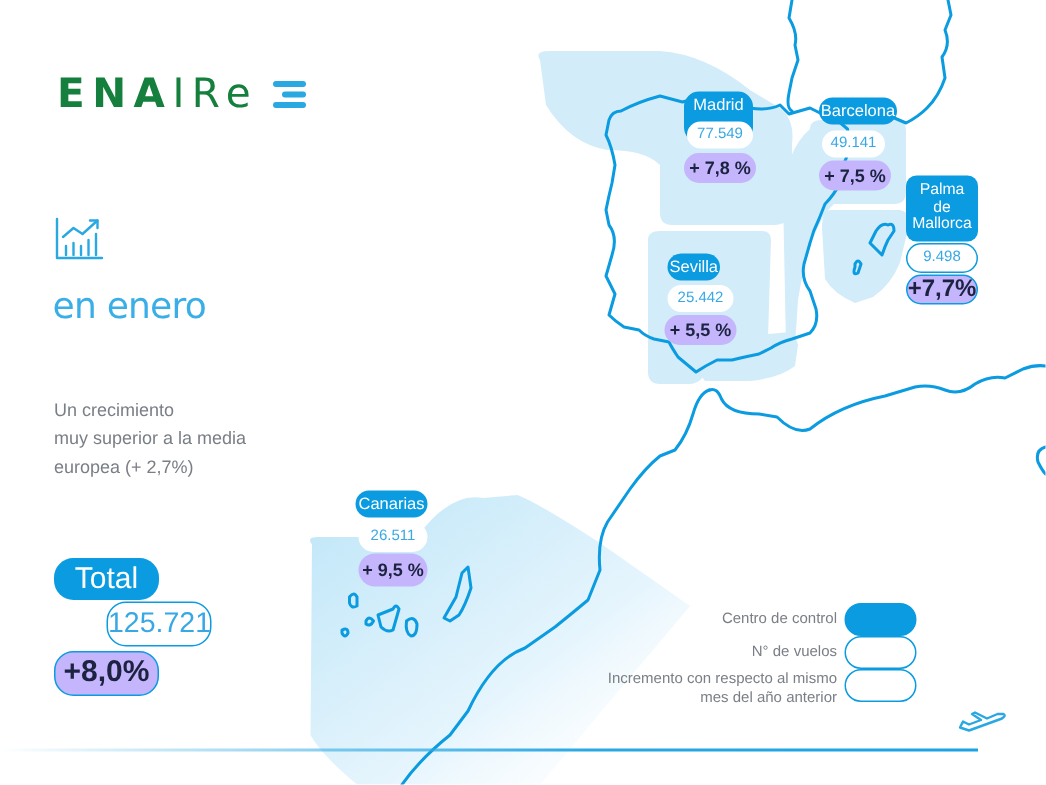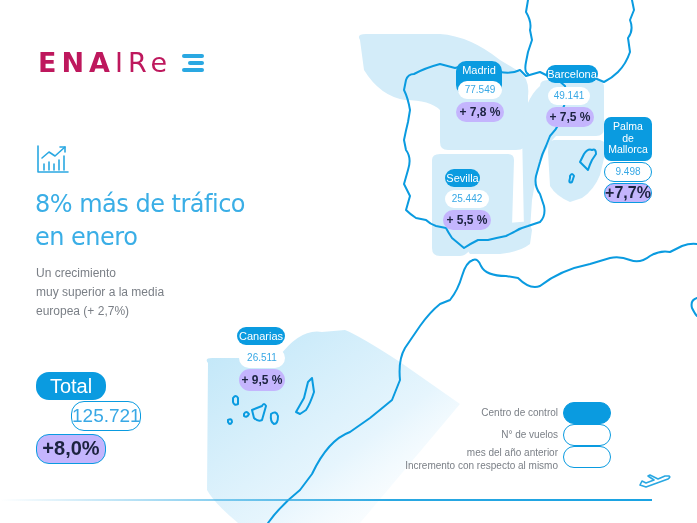--- a/index.html
+++ b/index.html
@@ -2,21 +2,21 @@
 <html><head>
 <meta charset="utf-8">
 <style>
   * { box-sizing: border-box; margin: 0; padding: 0; }
   html, body { width: 697px; height: 523px; overflow: hidden; background: #ffffff; }
   body { position: relative; font-family: "DejaVu Sans", "Liberation Sans", sans-serif; }
 
   #map-layer { position: absolute; left: 0; top: 0; width: 697px; height: 523px; }
 
   .logo { position: absolute; left: 38px; top: 48px; height: 30px; display: flex; align-items: center; }
-  .logo-text { font-family: "DejaVu Sans", sans-serif; font-size: 27px; letter-spacing: 5px; color: #be185d; line-height: 30px; }
+  .logo-text { font-family: "DejaVu Sans", sans-serif; font-size: 27px; letter-spacing: 5px; color: #15803d; line-height: 30px; }
   .logo-text b { font-weight: bold; }
   .logo-text span.light { font-weight: normal; }
   .logo-mark { margin-left: 10px; width: 26px; height: 22px; position: relative; }
   .logo-mark i { position: absolute; height: 4px; border-radius: 2px; background: #2aa8e2; left: 0; }
 
   .trend-icon { position: absolute; left: 36px; top: 144px; width: 34px; height: 30px; }
 
   .headline { position: absolute; left: 35px; top: 188px; font-family: "DejaVu Sans", sans-serif; font-weight: normal; color: #3aaee6; font-size: 24px; line-height: 33px; letter-spacing: -0.5px; }
   .subtext { position: absolute; left: 36px; top: 264px; font-family: "Liberation Sans", sans-serif; font-size: 12px; line-height: 19px; color: #7a7f86; }
 
@@ -92,21 +92,20 @@
 <svg class="trend-icon" viewBox="0 0 34 30">
   <g fill="none" stroke="#2aa8e2" stroke-width="1.6" stroke-linecap="round" stroke-linejoin="round">
     <path d="M2 2 L2 28 L32 28"></path>
     <path d="M6 14 L13 8 L19 12 L29 3"></path>
     <path d="M24 3 L29 3 L29 8"></path>
     <path d="M8 26 L8 20 M13 26 L13 18 M18 26 L18 20 M23 26 L23 16 M28 26 L28 12"></path>
   </g>
 </svg>
 
 <div class="headline">
-  <div>8% más de tráfico</div>
   <div>en enero</div>
 </div>
 <div class="subtext">
   <div>Un crecimiento</div>
   <div>muy superior a la media</div>
   <div>europea (+ 2,7%)</div>
 </div>
 
 <div>
   <div class="pill-head" style="left:36px;top:372px;width:70px;height:28px;line-height:28px;font-size:20px;border-radius:13px;">Total</div>
@@ -149,22 +148,22 @@
 </div>
 
 <div>
   <div class="legend-label" style="left:420px;top:406px;width:138px;">Centro de control</div>
   <div class="legend-swatch" style="left:563px;top:402px;background:#0a9be0;"></div>
 
   <div class="legend-label" style="left:420px;top:428px;width:138px;">N° de vuelos</div>
   <div class="legend-swatch" style="left:563px;top:424px;"></div>
 
   <div class="legend-label" style="left:400px;top:446px;width:158px;">
+    <div>Incremento con respecto al mismo</div>
     <div>mes del año anterior</div>
-    <div>Incremento con respecto al mismo</div>
   </div>
   <div class="legend-swatch" style="left:563px;top:446px;"></div>
 </div>
 
 <svg style="position:absolute;left:638px;top:470px;width:34px;height:20px;" viewBox="0 0 34 20">
   <g fill="none" stroke="#2aa8e2" stroke-width="1.6" stroke-linecap="round" stroke-linejoin="round">
     <path d="M2 15 L8 17 L30 9 Q33 7 31 6 L27 6 L20 9 L12 5 L10 6 L16 10 L8 13 L4 11 Z"></path>
   </g>
 </svg>
 

